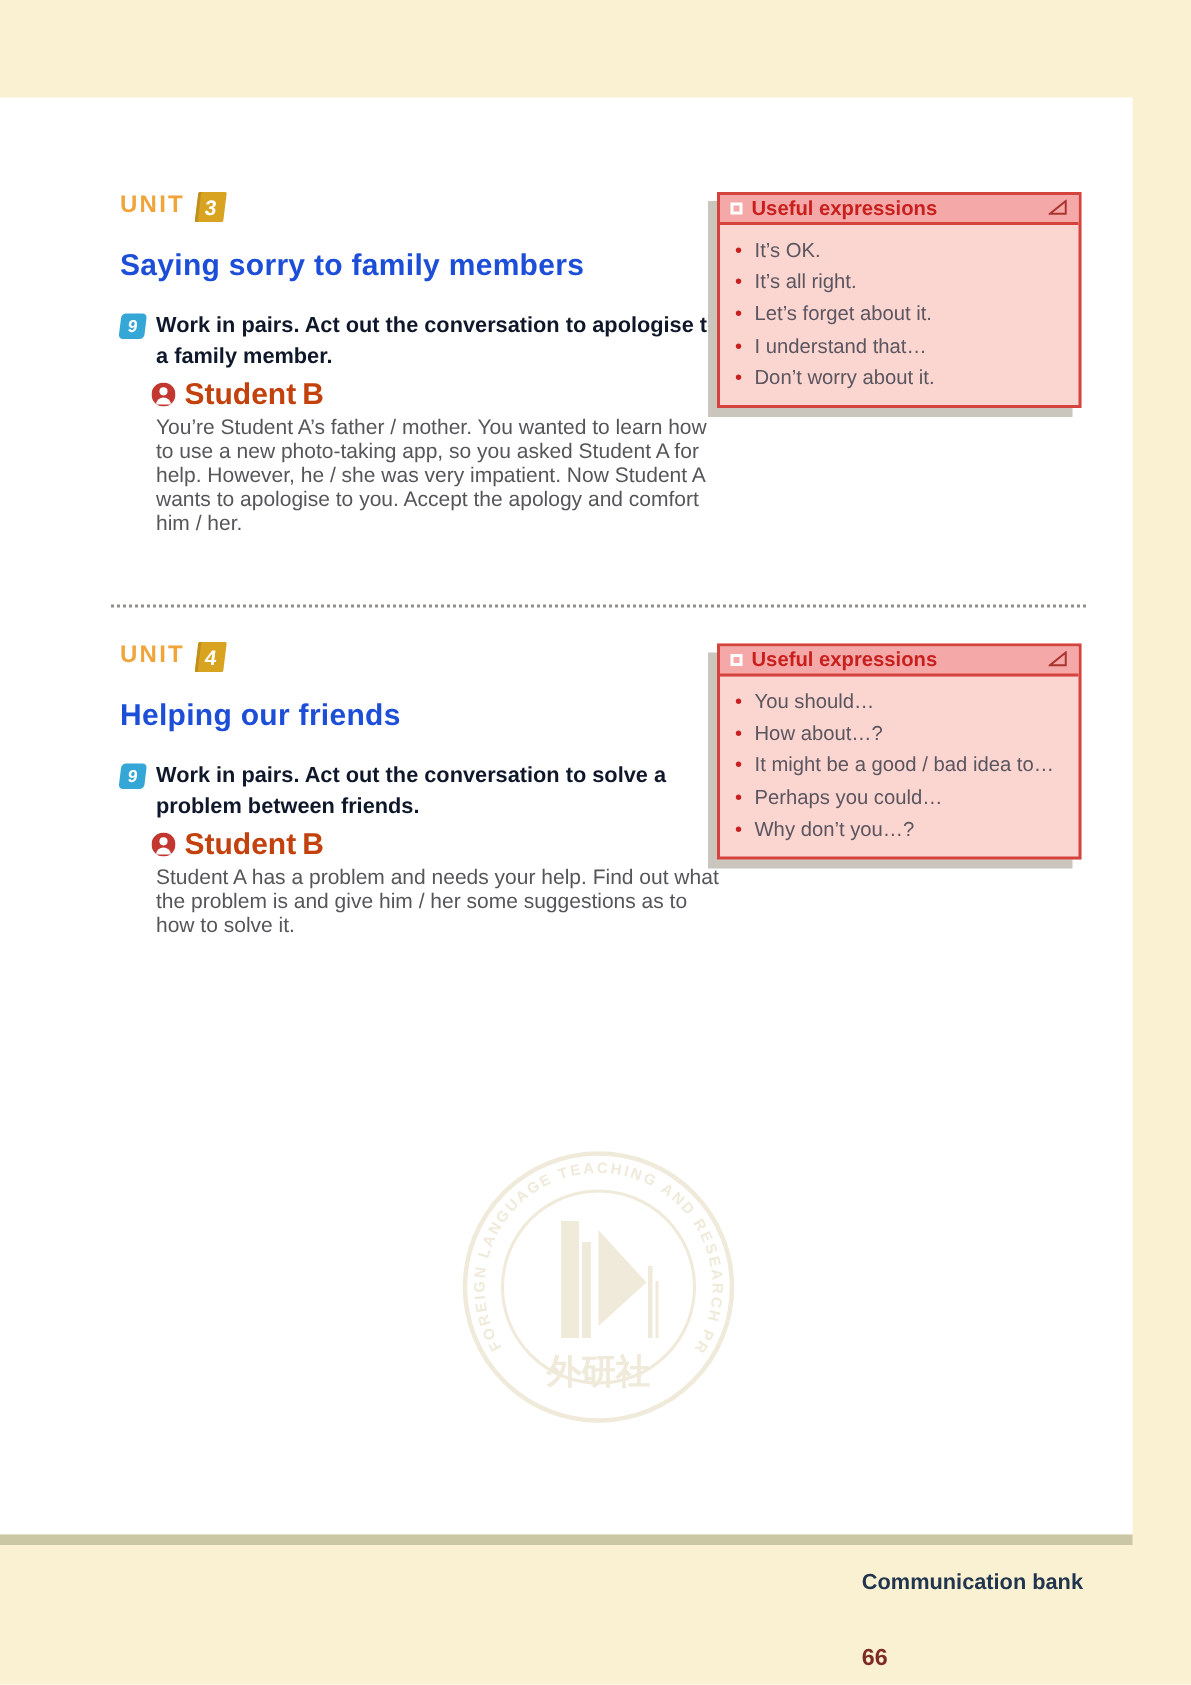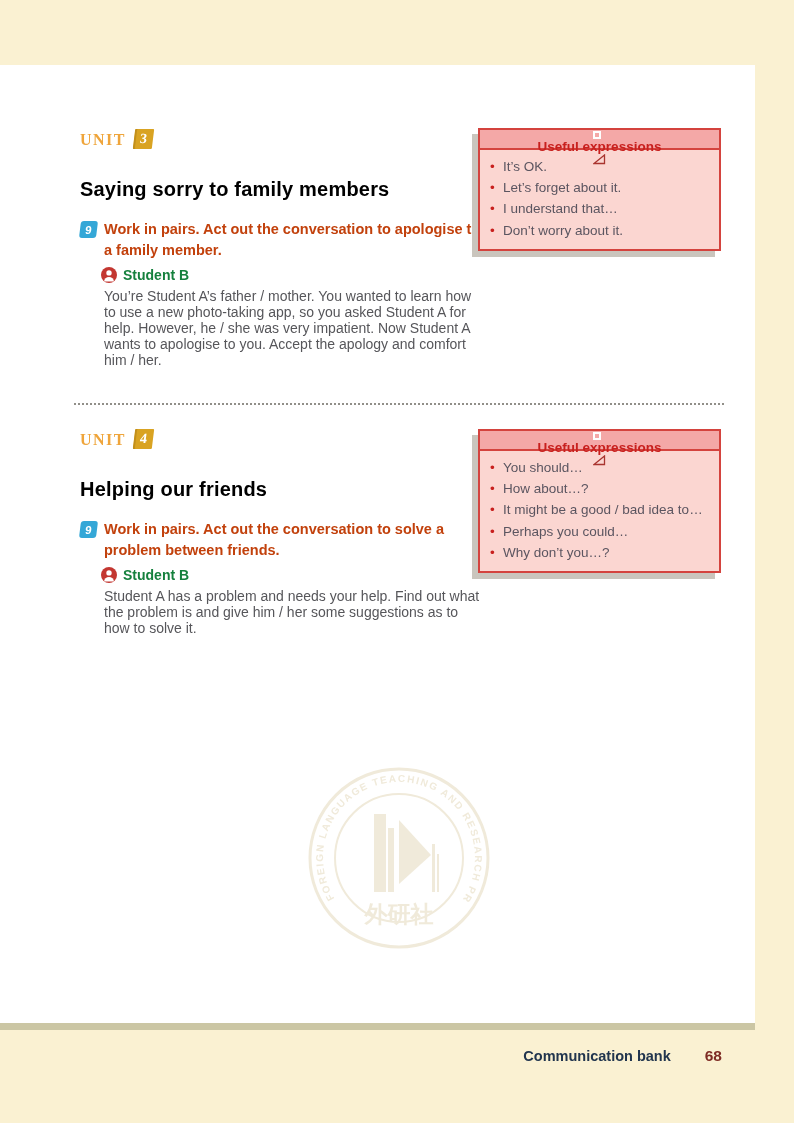--- a/index.html
+++ b/index.html
@@ -11,76 +11,76 @@
     overflow:hidden;
   }
   .white-page { position:absolute; left:0; top:65px; width:755px; height:958px; background:#FFFFFF; }
   .bottom-bar { position:absolute; left:0; top:1023px; width:755px; height:7px; background:#CBC6A4; }
 
   
   .unit { position:absolute; left:80px; width:408px; }
   .unit--3 { top:128px; }
   .unit--4 { top:428px; }
 
-  .unit-tag { display:flex; align-items:flex-end; gap:8px; height:21px;font-family:Liberation Serif, serif; }
+  .unit-tag { display:flex; align-items:flex-start; gap:8px; height:21px; }
   .unit-tag-label { font-size:16px; font-weight:800; color:#EFA53B; letter-spacing:1.5px; }
   .unit-num-box {
     width:19px; height:20px; background:#D9A322; color:#FFFFFF;
     font-size:14px; font-weight:800; display:flex; align-items:center; justify-content:center;
     transform:skewX(-7deg); border-radius:1px;
     box-shadow:inset 2px 0 0 #C18F1C;
   }
 
-  .unit-title { margin-top:29px; font-size:20px; font-weight:800; color:#000000; letter-spacing:0.2px; }
+  .unit-title { margin-top:17px; font-size:20px; font-weight:800; color:#1d4ed8; letter-spacing:0.2px; }
 
   .task { display:flex; gap:7px; margin-top:18px; }
   .task-num {
     flex:0 0 auto; width:17px; height:17px; margin-top:2px;
     background:#34A7D7; color:#FFFFFF; font-size:11.5px; font-weight:800;
     display:flex; align-items:center; justify-content:center;
     border-radius:3px; transform:skewX(-7deg);
   }
   .task-body { width:382px; }
-  .task-instruction { font-size:14.5px; font-weight:700; color:#c2410c; line-height:21px; }
+  .task-instruction { font-size:14.5px; font-weight:700; color:#0f172a; line-height:21px; }
 
   .student-row { display:flex; align-items:center; gap:6px; margin:4px 0 0 -3px; height:20px; }
   .student-icon svg { display:block; }
-  .student-label { font-size:14px; font-weight:600; color:#15803d;text-align:center; }
+  .student-label { font-size:20px; font-weight:600; color:#c2410c;text-align:center; }
   .student-label .sb { font-weight:800; margin-left:4px; }
 
   .task-desc { margin-top:3px; font-size:14px; color:#56565A; line-height:16px; }
 
   
   .ue-box {
     position:absolute; left:478px; width:243px;
     border:2px solid #D4433E;
     box-shadow:-6px 6px 0 #CAC5BD;
     background:#FBD6D1;
   }
   .ue--1 { top:128px; }
   .ue--2 { top:429px; }
   .ue-header {
     display:flex; align-items:center;
     background:#F4A8A7; border-bottom:2px solid #D4433E;
-    padding:1px 7px 2px 7px; height:20px;flex-direction:column;
+    padding:1px 7px 2px 7px; height:20px;
   }
   .ue-square { width:8px; height:8px; border:2px solid #FEFEFE; margin-right:6px; flex:0 0 auto; }
   .ue-title { flex:1; font-size:13.5px; font-weight:800; color:#C8201E; }
   .ue-tri svg { display:block; }
   .ue-body { padding:6px 6px 8px 8px; }
   .ue-item { font-size:13.5px; color:#5B5560; line-height:21.2px; padding-left:15px; position:relative; }
   .ue-item::before { content:"•"; color:#C8201E; position:absolute; left:2px; top:0; }
 
   .divider { position:absolute; left:74px; top:403px; width:650px; border-top:2px dotted #918F89; }
 
   
   .watermark { position:absolute; left:303px; top:762px; width:192px; height:192px; }
 
   
-  .footer { position:absolute; top:1047px; right:72px; display:flex; align-items:baseline; gap:34px; }
+  .footer { position:absolute; top:1047px; right:72px; display:flex; align-items:baseline; gap:34px;flex-direction:column; }
   .footer-label { font-size:14.5px; font-weight:800; color:#21354E; }
   .footer-page { font-size:15.5px; font-weight:800; color:#7E2B24; }
 </style>
 </head>
 <body>
 
 <div class="white-page"></div>
 <div class="bottom-bar"></div>
 
 <section class="unit unit--3">
@@ -120,20 +120,21 @@
     <span class="ue-square"></span>
     <span class="ue-title">Useful expressions</span>
     <span class="ue-tri">
       <svg width="13" height="11" viewBox="0 0 13 11">
           <polygon points="11.5,1 11.5,9.5 1,9.5" fill="none" stroke="#A9342F" stroke-width="1.3"></polygon>
         </svg>
     </span>
   </div>
   <div class="ue-body">
     <div class="ue-item">It’s OK.</div>
+    <div class="ue-item">It’s all right.</div>
     <div class="ue-item">Let’s forget about it.</div>
     <div class="ue-item">I understand that…</div>
     <div class="ue-item">Don’t worry about it.</div>
   </div>
 </aside>
 
 <div class="divider"></div>
 
 <section class="unit unit--4">
   <div class="unit-tag">
@@ -202,14 +203,14 @@
       <path d="M96 58 L128 93 L96 122 Z"></path>
       <rect x="129" y="82" width="3" height="48"></rect>
       <rect x="134" y="92" width="2" height="38"></rect>
     </g>
     <text x="96" y="160" text-anchor="middle" font-size="23" font-weight="bold" fill="#F0EADA">外研社</text>
   </svg>
 </div>
 
 <div class="footer">
   <span class="footer-label">Communication bank</span>
-  <span class="footer-page">68</span>
+  <span class="footer-page">66</span>
 </div>
 
 </body></html>

